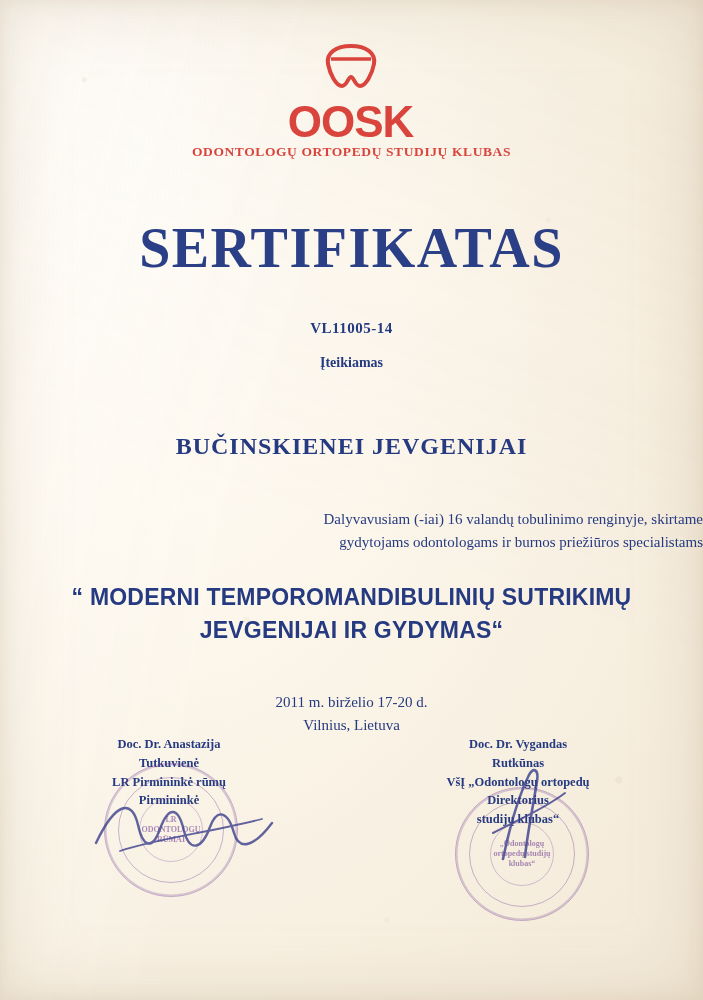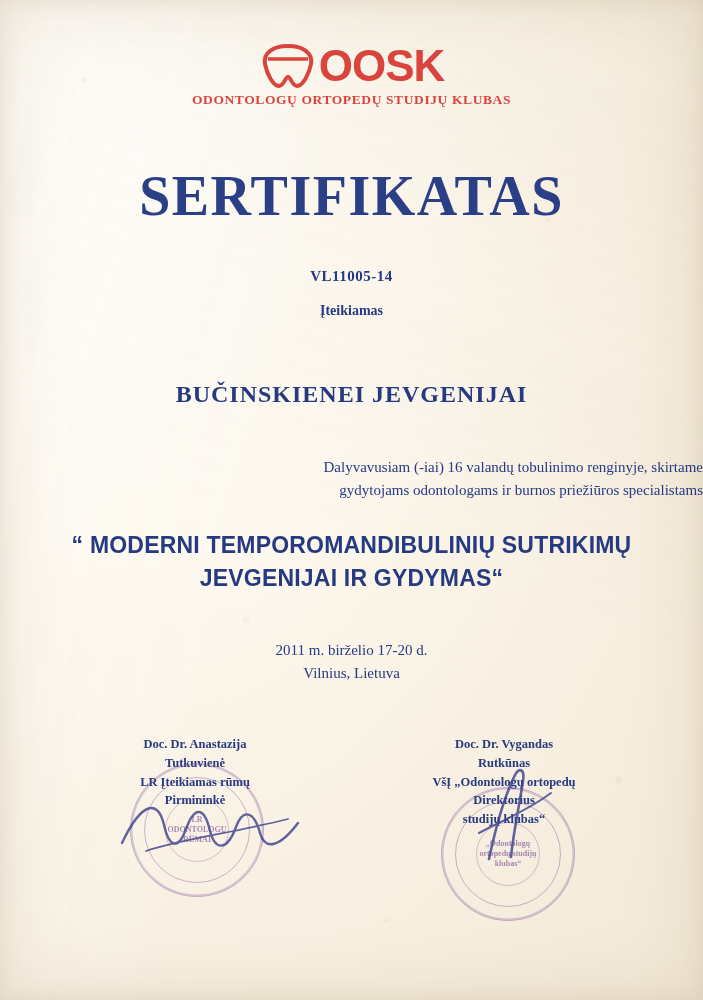--- a/index.html
+++ b/index.html
@@ -48,21 +48,22 @@
 
   
   .logo-block {
     text-align: center;
     padding-top: 44px;
   }
   .logo-mark {
     display: inline-flex;
     align-items: center;
     justify-content: flex-start;
-    gap: 4px;
+    gap: 12px;
+    flex-direction: column;
   }
   .logo-text {
     font-family: "Liberation Sans", sans-serif;
     font-weight: bold;
     font-size: 44px;
     letter-spacing: -1px;
     color: #d9453d;
     line-height: 1;
     margin-left: -2px;
   }
@@ -146,25 +147,25 @@
     font-family: "Liberation Serif", serif;
     font-size: 15px;
     line-height: 1.5;
     color: #253a80;
   }
 
   
   .signatures {
     position: absolute;
     left: 0;
-    right: 4px;
+    right: 16px;
     top: 735px;
     display: flex;
     justify-content: space-between;
-    padding: 0 70px;
+    padding: 0 44px;
     box-sizing: border-box;
     gap: 16px;
   }
   .sig-block {
     width: 250px;
     text-align: center;
     position: relative;
   }
   .sig-name {
     font-family: "Liberation Serif", serif;
@@ -261,21 +262,21 @@
       <div>2011 m. birželio 17-20 d.</div>
       <div>Vilnius, Lietuva</div>
     </div>
 
     <div class="signatures">
 
       <div class="sig-block">
         <div class="sig-name">
           <div>Doc. Dr. Anastazija</div>
           <div>Tutkuvienė</div>
-          <div>LR Įteikiamas rūmų</div>
+          <div>LR Pirmininkė rūmų</div>
           <div>Pirmininkė</div>
         </div>
         <div class="stamp stamp-left">
           <div class="stamp-inner"></div>
           <div class="stamp-core"></div>
           <div class="stamp-text">LR ODONTOLOGŲ RŪMAI</div>
         </div>
         <div class="scribble scribble-left">
           <svg width="210" height="90" viewBox="0 0 210 90" xmlns="http://www.w3.org/2000/svg">
             <path d="M10 62 C30 20, 46 18, 52 44 C57 66, 66 70, 74 48 C82 26, 92 24, 98 50 C104 72, 116 68, 124 46 C131 27, 142 30, 148 52 C153 70, 168 66, 186 42" fill="none" stroke="#3b3f8c" stroke-width="2.4" stroke-linecap="round"></path>

